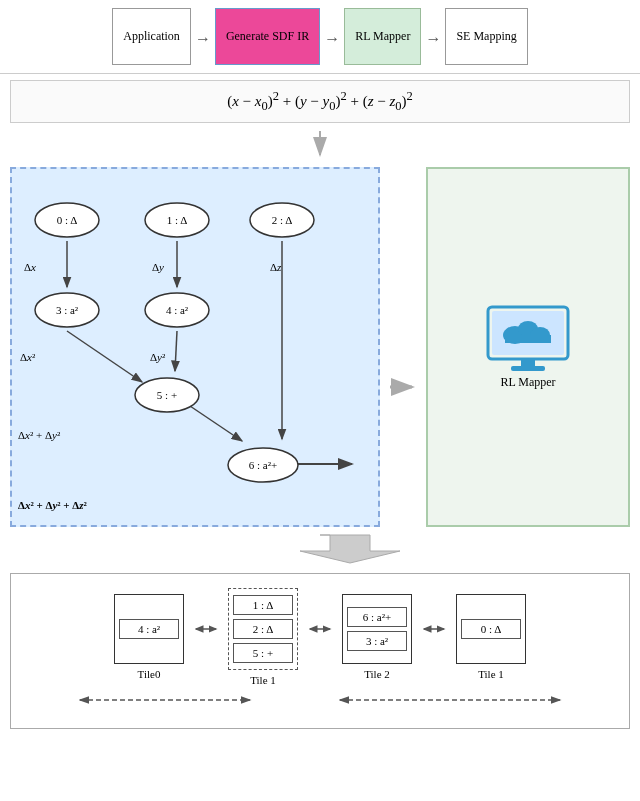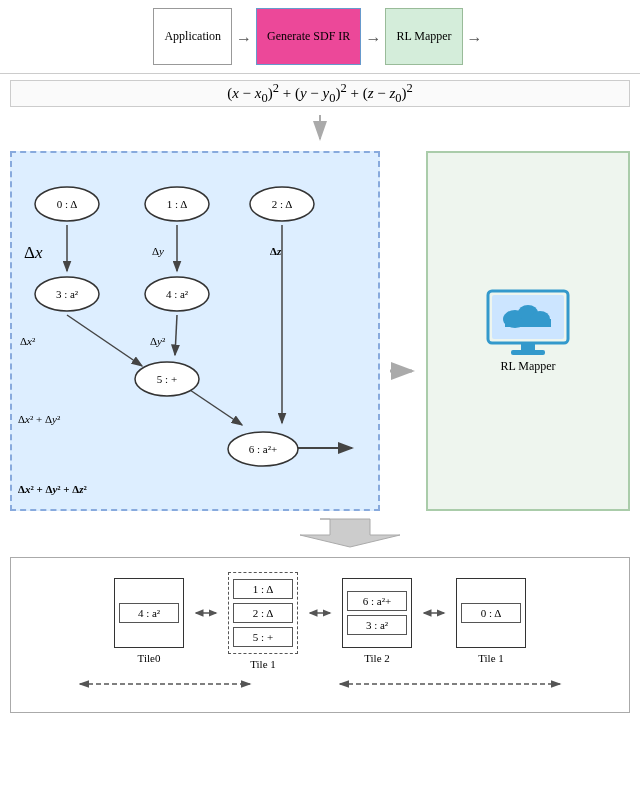--- a/index.html
+++ b/index.html
@@ -41,20 +41,21 @@
     .pipeline-arrow {
       font-size: 16px;
       color: #555;
       margin: 0 4px;
     }
 
     
     .formula-bar {
       border: 1px solid #ccc;
       margin: 6px 10px;
+      padding: 8px;
       text-align: center;
       font-size: 15px;
       background: #fafafa;
     }
 
     
     .main-area {
       display: flex;
       flex-direction: row;
       margin: 4px 10px;
@@ -152,20 +153,21 @@
 </head>
 <body>
 
 <div class="pipeline">
   <div class="pipeline-box">Application</div>
   <span class="pipeline-arrow">→</span>
   <div class="pipeline-box highlight-blue">Generate SDF IR</div>
   <span class="pipeline-arrow">→</span>
   <div class="pipeline-box highlight-green">RL Mapper</div>
   <span class="pipeline-arrow">→</span>
+  <div class="pipeline-box">SE Mapping</div>
 </div>
 
 <div class="formula-bar">
   <span>
     (<i>x</i> − <i>x</i><sub>0</sub>)<sup>2</sup> + (<i>y</i> − <i>y</i><sub>0</sub>)<sup>2</sup> + (<i>z</i> − <i>z</i><sub>0</sub>)<sup>2</sup>
   </span>
 </div>
 
 <div class="section-arrow-row">
   <svg width="200" height="30">
@@ -249,23 +251,23 @@
         </svg>
     </div>
 
     <div style="position:absolute; left:215px; top:277px;">
       <svg width="72" height="38">
           <ellipse cx="36" cy="19" rx="35" ry="17" fill="white" stroke="#333" stroke-width="1.5"></ellipse>
           <text x="36" y="23" text-anchor="middle" font-size="11" font-family="serif">6 : a²+</text>
         </svg>
     </div>
 
-    <div style="position:absolute; left:12px; top:90px;"><span style="font-size:17px; font-family:serif;">Δ<i>x</i></span></div>
+    <div style="position:absolute; left:12px; top:90px;"><span style="font-size:11px; font-family:serif;">Δ<i>x</i></span></div>
     <div style="position:absolute; left:140px; top:90px;"><span style="font-size:11px; font-family:serif;">Δ<i>y</i></span></div>
-    <div style="position:absolute; left:258px; top:90px;"><span style="font-size:11px; font-family:serif;font-weight:bold;">Δ<i>z</i></span></div>
+    <div style="position:absolute; left:258px; top:90px;"><span style="font-size:11px; font-family:serif;">Δ<i>z</i></span></div>
     <div style="position:absolute; left:8px; top:180px;"><span style="font-size:11px; font-family:serif;">Δ<i>x</i>²</span></div>
     <div style="position:absolute; left:138px; top:180px;"><span style="font-size:11px; font-family:Liberation Serif, serif;">Δ<i>y</i>²</span></div>
     <div style="position:absolute; left:6px; top:258px;"><span style="font-size:11px; font-family:serif;">Δ<i>x</i>² + Δ<i>y</i>²</span></div>
     <div style="position:absolute; left:6px; top:328px;font-weight:bold;"><span style="font-size:11px; font-family:serif;">Δ<i>x</i>² + Δ<i>y</i>² + Δ<i>z</i>²</span></div>
   </div>
 
   <div style="display:flex; align-items:center; flex-direction:column; justify-content:center; margin-top:80px;">
     <svg width="30" height="30">
       <defs>
         <marker id="ra" markerWidth="8" markerHeight="6" refX="7" refY="3" orient="auto">

